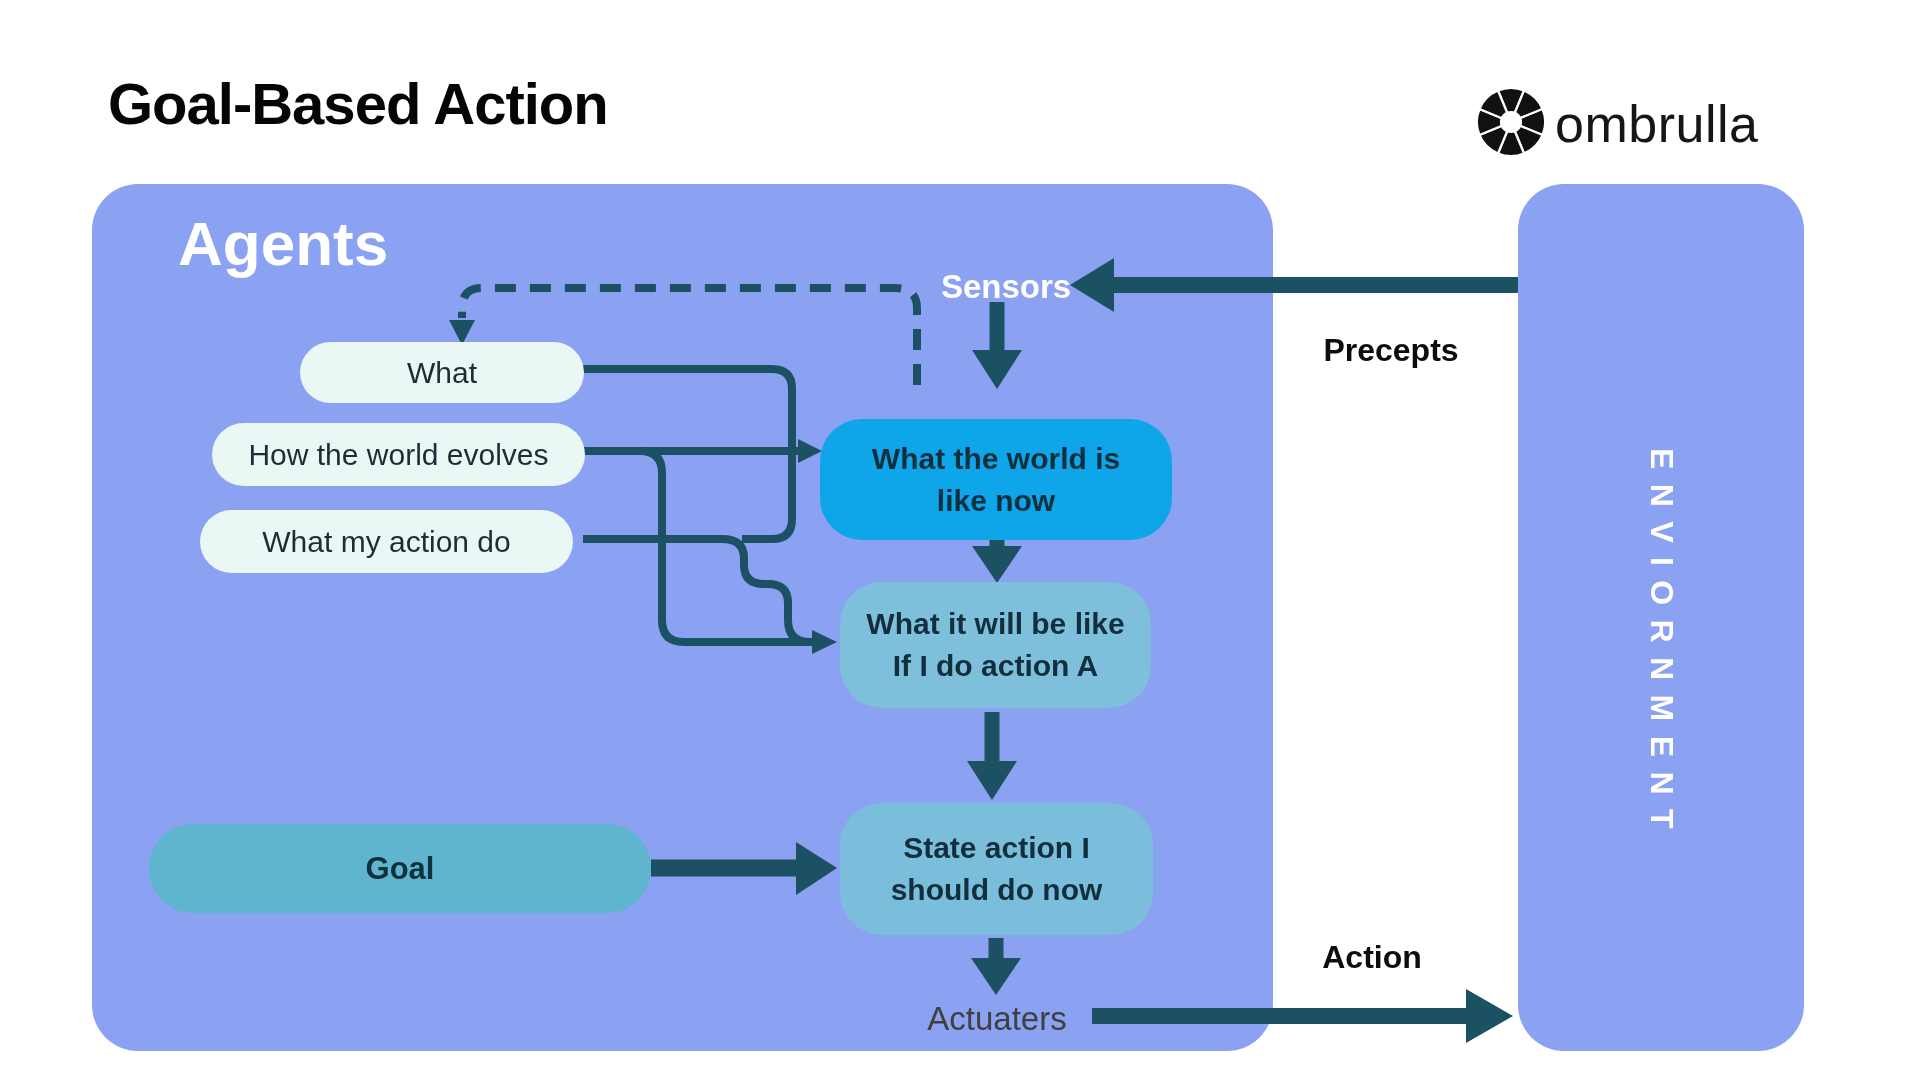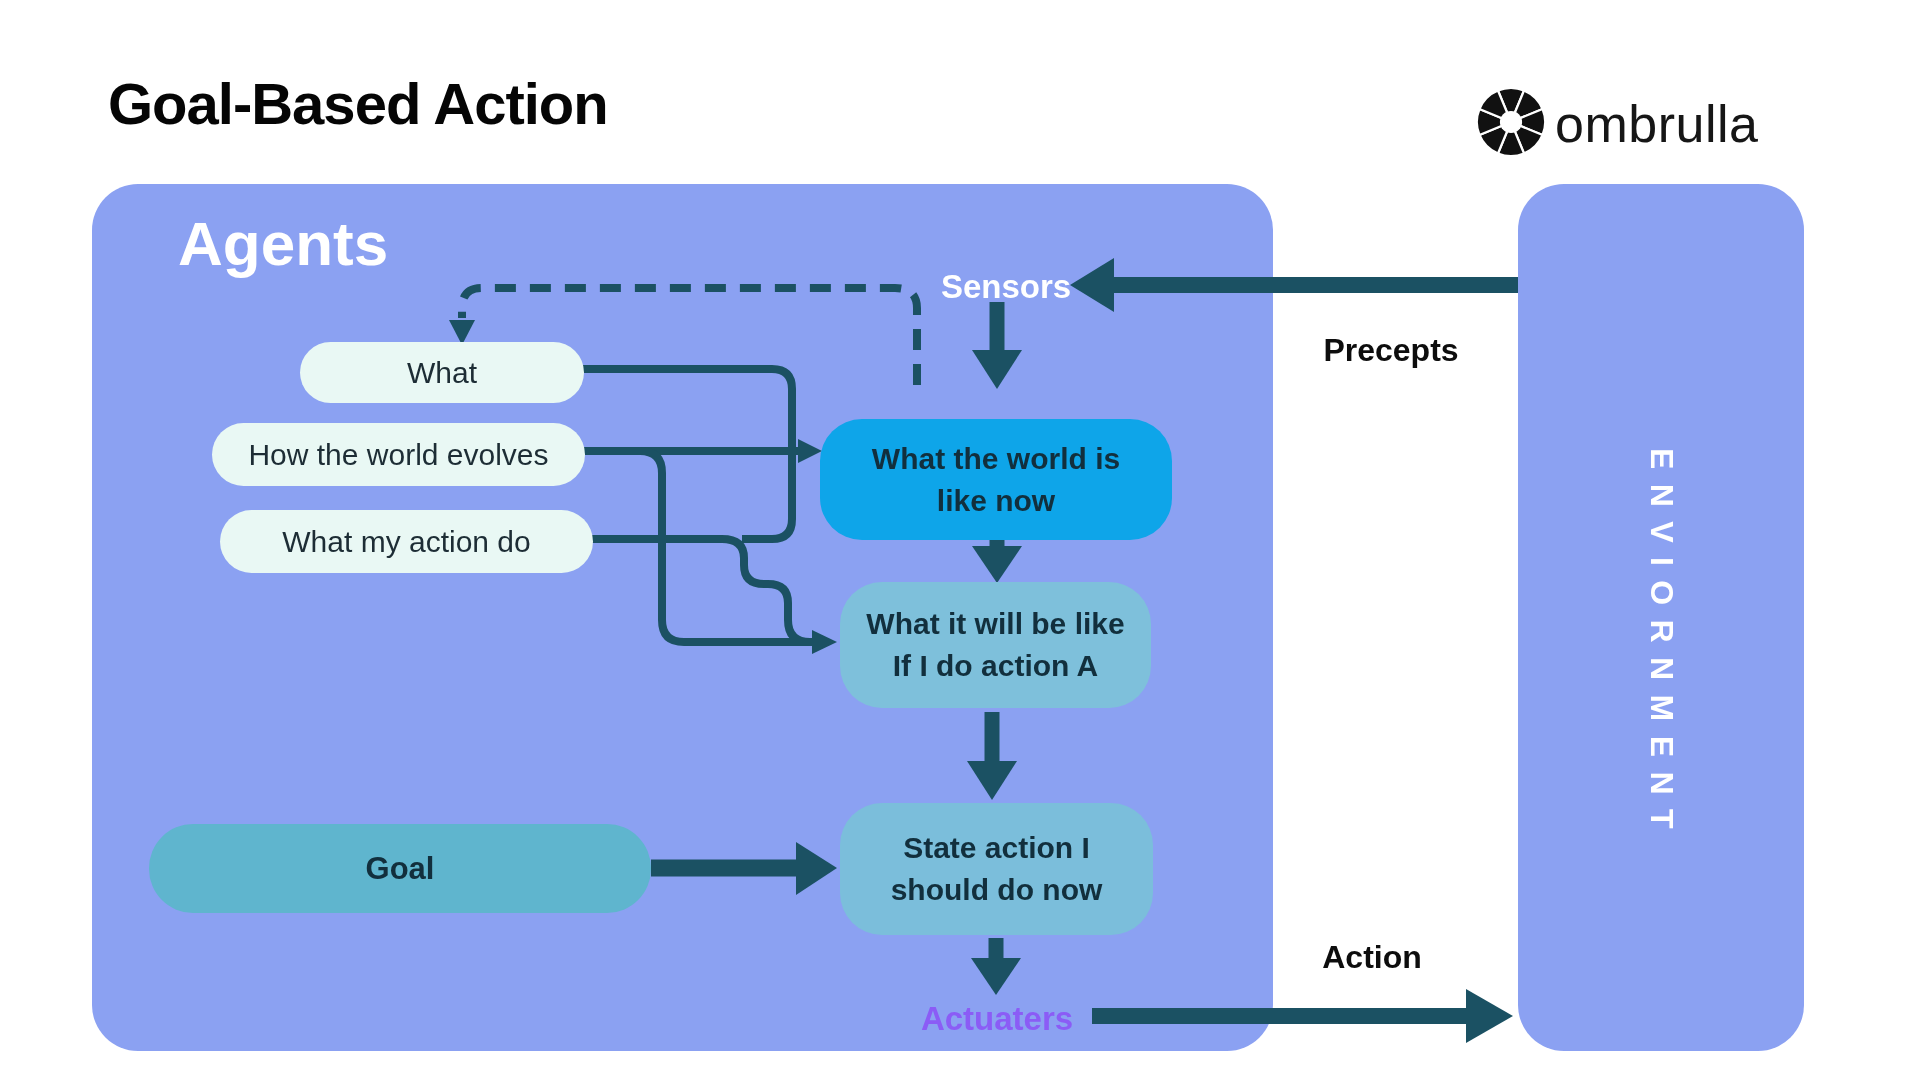--- a/index.html
+++ b/index.html
@@ -24,31 +24,31 @@
              font-size:32px;font-weight:700;color:#ffffff;letter-spacing:0.45em;}
 
   
   .node{position:absolute;display:flex;align-items:center;justify-content:center;
         text-align:center;box-sizing:border-box;}
   .pill{background:#E9F8F4;border-radius:32px;color:#1D2D35;font-size:30px;font-weight:400;}
   .teal{color:#122F3D;font-weight:700;font-size:30px;line-height:42px;}
 
   .n-state    {left:300px;top:342px;width:284px;height:61px;}
   .n-evolves  {left:212px;top:423px;width:373px;height:63px;}
-  .n-actiondo {left:220px;top:510px;width:373px;height:63px;}
+  .n-actiondo {left:200px;top:510px;width:373px;height:63px;}
   .n-worldnow {left:820px;top:387px;width:352px;height:121px;background:#0ea5e9;border-radius:42px;margin-top:32px;}
   .n-future   {left:840px;top:582px;width:311px;height:126px;background:#7EC0DB;border-radius:42px;}
   .n-choice   {left:840px;top:803px;width:313px;height:132px;background:#7BBEDB;border-radius:42px;}
   .n-goal     {left:149px;top:824px;width:502px;height:89px;background:#5FB5CE;border-radius:44px;
                color:#122F3D;font-weight:700;font-size:31px;}
 
   
   .io{position:absolute;transform:translate(-50%,-50%);white-space:nowrap;}
   .io-sensors {left:998px;top:287px;font-size:33px;font-weight:700;color:#ffffff;margin-left:8px;}
-  .io-actuaters{left:997px;top:1019px;font-size:33px;font-weight:700;color:#8b5cf6;}
+  .io-actuaters{left:997px;top:1019px;font-size:33px;font-weight:400;color:#404040;}
   .io-precepts{left:1391px;top:350px;font-size:32px;font-weight:700;color:#0d0d0d;}
   .io-action  {left:1372px;top:957px;font-size:32px;font-weight:700;color:#0d0d0d;}
 
   
   #wires{position:absolute;left:0;top:0;width:1920px;height:1080px;pointer-events:none;}
 </style>
 </head>
 <body>
 
 <div id="stage">

